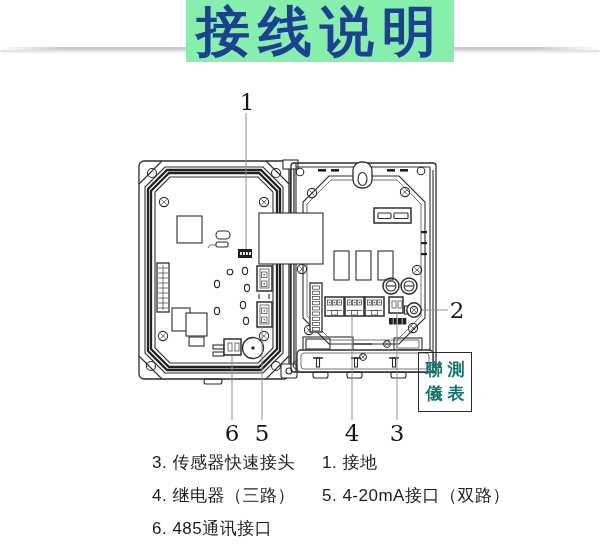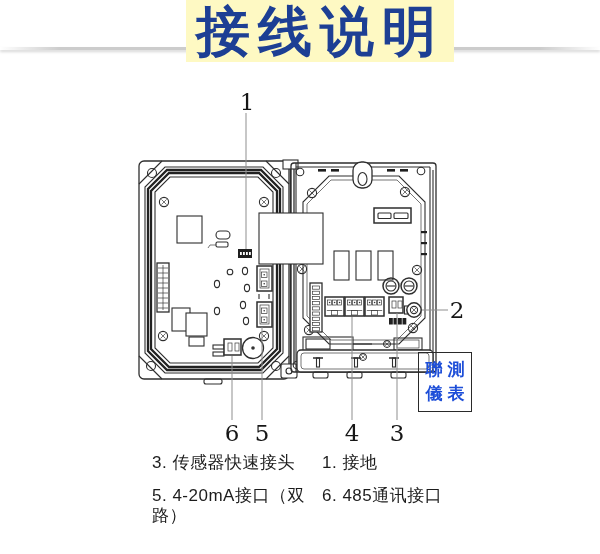--- a/index.html
+++ b/index.html
@@ -4,38 +4,38 @@
 <style>
   html,body{margin:0;padding:0;background:#fff;}
   .page{position:relative;width:600px;height:554px;background:#fff;overflow:hidden;
         font-family:"Liberation Sans",sans-serif;}
   
   .divider{position:absolute;top:47px;left:0;width:600px;height:3px;
            background:linear-gradient(to right,rgba(0,0,0,0),rgba(0,0,0,0.20) 10%,rgba(0,0,0,0.20) 90%,rgba(0,0,0,0));
            box-shadow:0 2px 3px rgba(0,0,0,0.16);}
   .title{position:absolute;top:0px;left:320px;transform:translateX(-50%);
          font-size:54px;line-height:62px;font-weight:bold;color:#1d3f94;
-         letter-spacing:8px;background:#fef9c3;padding:0 10px;white-space:nowrap;
+         letter-spacing:8px;background:#86efac;padding:0 10px;white-space:nowrap;
          font-family:"Liberation Sans",sans-serif;}
   
   .diagram{position:absolute;left:0;top:0;width:600px;height:554px;}
   .s1{fill:none;stroke:#2e2e2e;stroke-width:1.1;}
   .s13{fill:none;stroke:#2e2e2e;stroke-width:1.3;}
   .s14{fill:none;stroke:#2e2e2e;stroke-width:1.5;}
   .s2{fill:none;stroke:#222;stroke-width:2.3;}
   .sthin{fill:none;stroke:#3a3a3a;stroke-width:0.7;}
   .wfill{fill:#fff;}
   .dark{fill:#1f1f1f;stroke:none;}
   .callout-line{stroke:#8f8f8f;stroke-width:1;fill:none;}
   .callout-num{font-family:"DejaVu Serif",serif;font-size:23px;fill:#161616;text-anchor:middle;}
   
   .watermark{position:absolute;left:418px;top:352px;width:54px;height:60px;
              border:1.6px solid #2a2a2a;box-sizing:border-box;
              display:flex;flex-direction:column;justify-content:center;align-items:center;
-             font-weight:bold;font-size:17px;color:#1d4ed8;line-height:1.4;
+             font-weight:bold;font-size:17px;color:#0f766e;line-height:1.4;
              letter-spacing:5px;padding-left:5px;}
   
   .legend{position:absolute;left:152px;top:453px;display:grid;
           grid-template-columns:170px auto;row-gap:13px;
           font-size:17px;line-height:20px;color:#1c1c1c;letter-spacing:0.5px;}
 </style>
 </head>
 <body>
 
 <div class="page">
@@ -280,17 +280,18 @@
   </svg>
 
   <div class="watermark">
     <span>聯測</span>
     <span>儀表</span>
   </div>
 
   <div class="legend">
     <span>3. 传感器快速接头</span>
     <span>1. 接地</span>
+    <span>4. 继电器（三路）</span>
     <span>5. 4-20mA接口（双路）</span>
     <span>6. 485通讯接口</span>
   </div>
 
 </div>
 
 </body></html>

